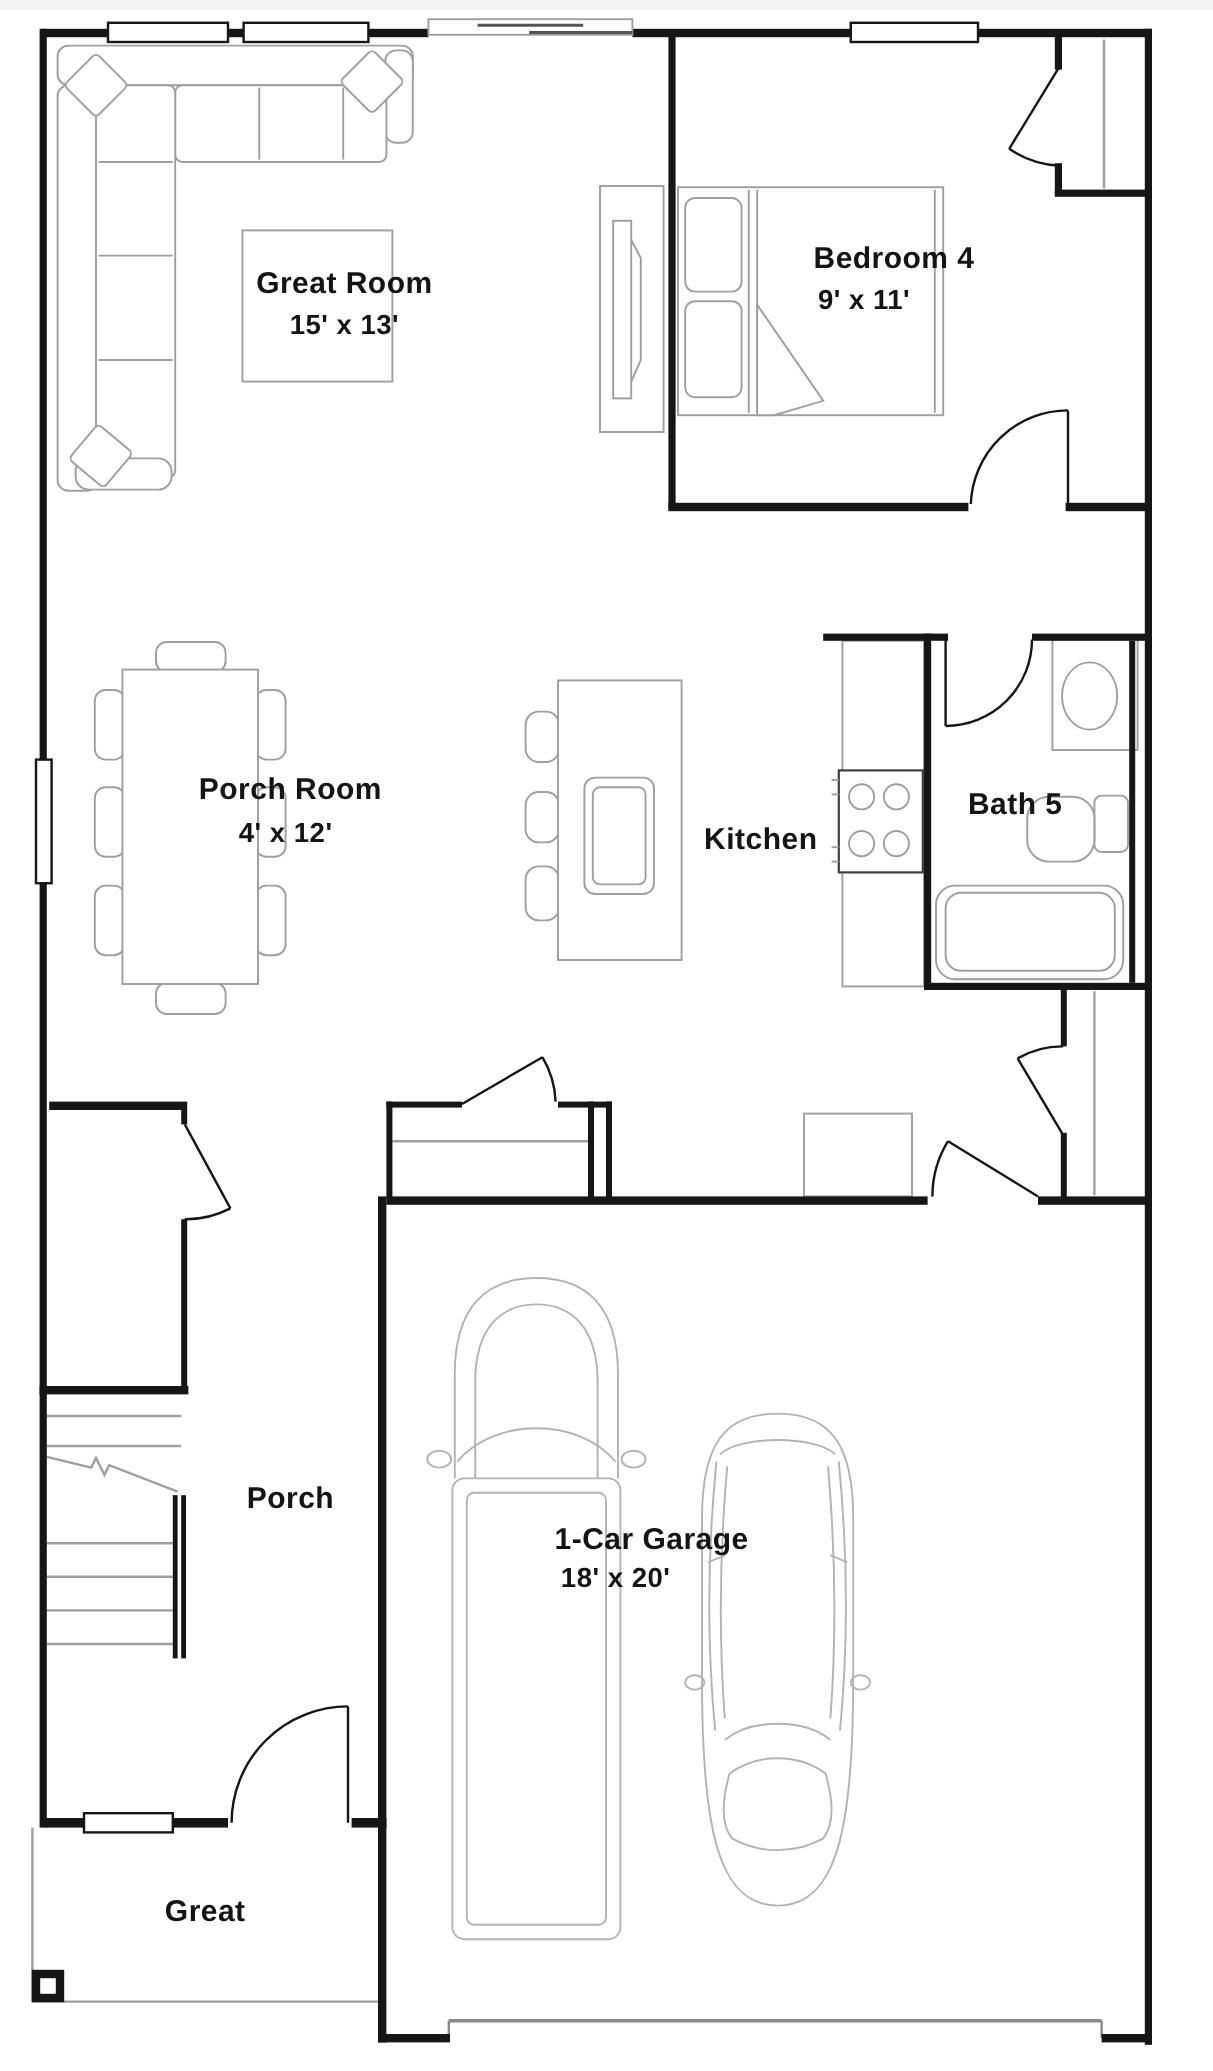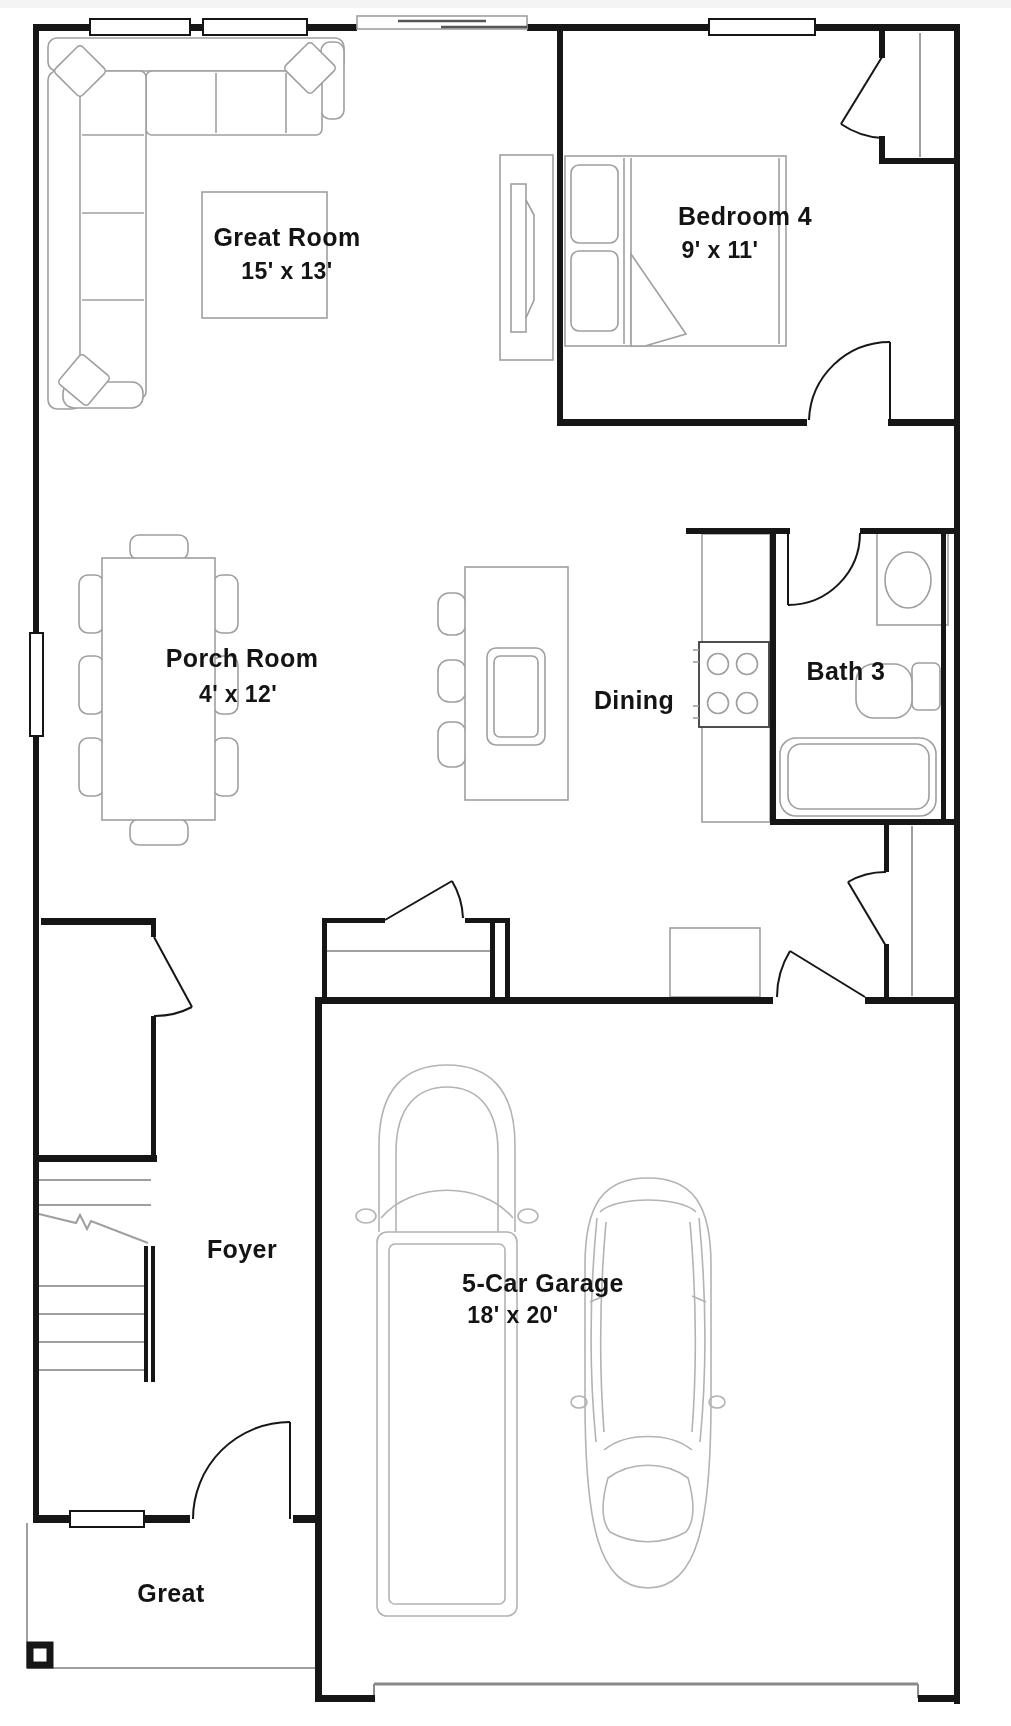--- a/index.html
+++ b/index.html
@@ -271,23 +271,23 @@
 
   <div class="room-label" style="left:287px;top:237px">Great Room</div>
   <div class="room-dims" style="left:287px;top:271px">15' x 13'</div>
 
   <div class="room-label" style="left:745px;top:216px">Bedroom 4</div>
   <div class="room-dims" style="left:720px;top:250px">9' x 11'</div>
 
   <div class="room-label" style="left:242px;top:658px">Porch Room</div>
   <div class="room-dims" style="left:238px;top:694px">4' x 12'</div>
 
-  <div class="room-label" style="left:634px;top:700px">Dining</div>
-
-  <div class="room-label" style="left:846px;top:671px">Bath 3</div>
-
-  <div class="room-label" style="left:543px;top:1283px">5-Car Garage</div>
+  <div class="room-label" style="left:634px;top:700px">Kitchen</div>
+
+  <div class="room-label" style="left:846px;top:671px">Bath 5</div>
+
+  <div class="room-label" style="left:543px;top:1283px">1-Car Garage</div>
   <div class="room-dims" style="left:513px;top:1315px">18' x 20'</div>
 
-  <div class="room-label" style="left:242px;top:1249px">Foyer</div>
+  <div class="room-label" style="left:242px;top:1249px">Porch</div>
 
   <div class="room-label" style="left:171px;top:1593px">Great</div>
 </div>
 
 </body></html>

